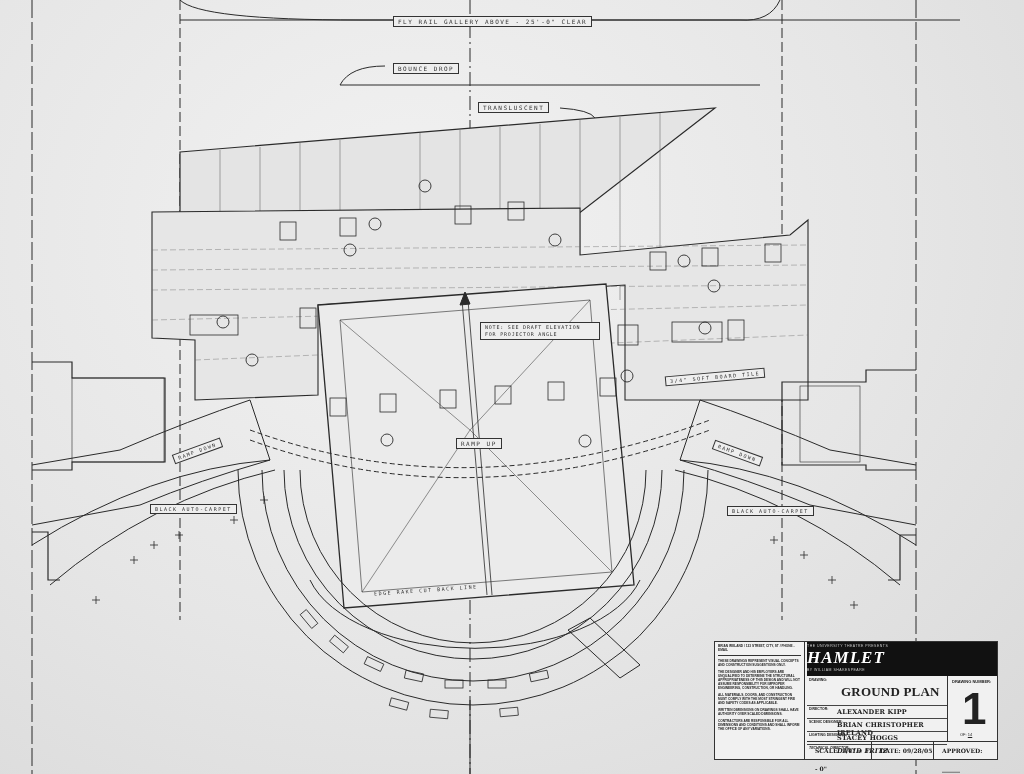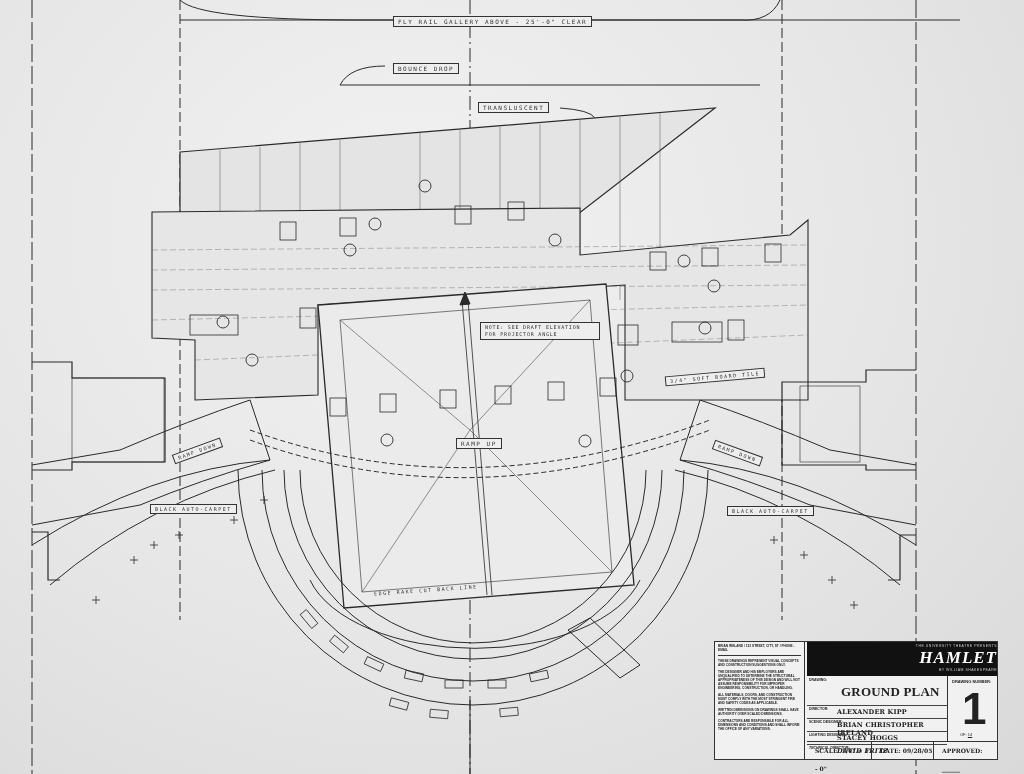--- a/index.html
+++ b/index.html
@@ -31,21 +31,21 @@
     .tb-notes {
       position: absolute; left: 0; top: 0; width: 90px; height: 117px;
       border-right: 1.5px solid #333;
       font-size: 3.2px; line-height: 4px; font-weight: bold; padding: 2px 3px; box-sizing: border-box;
       overflow: hidden;
     }
     .tb-notes .addr { border-bottom: 1px solid #333; padding-bottom: 3px; margin-bottom: 3px; }
     .tb-notes p { margin: 0 0 3px 0; }
     .tb-header {
       position: absolute; left: 92px; top: 0; width: 190px; height: 34px;
-      background: #111; color: #fff; text-align: right;
+      background: #111; color: #fff; text-align: left;
     }
     .tb-header .sub { font-size: 3.5px; letter-spacing: .5px; color: #ccc; margin-top: 2px; }
     .tb-header .show { font-family: "Liberation Serif", serif; font-style: italic; font-weight: bold; font-size: 17px; letter-spacing: 1px; line-height: 20px; }
     .tb-main { position: absolute; left: 92px; top: 34px; width: 140px; height: 83px; }
     .tb-row { position: absolute; left: 0; width: 140px; border-bottom: 1px solid #444; }
     .tb-row .lbl { position: absolute; left: 2px; top: 2px; font-size: 3.5px; font-weight: bold; }
     .tb-row .val { position: absolute; left: 30px; top: 3px; font-size: 6.5px; font-weight: bold; font-family: "DejaVu Serif", serif; letter-spacing: .2px; }
     .tb-drawing .val { left: 34px; top: 8px; font-size: 13px; font-family: "Liberation Serif", serif; }
     .tb-number {
       position: absolute; left: 232px; top: 34px; width: 50px; height: 65px;

